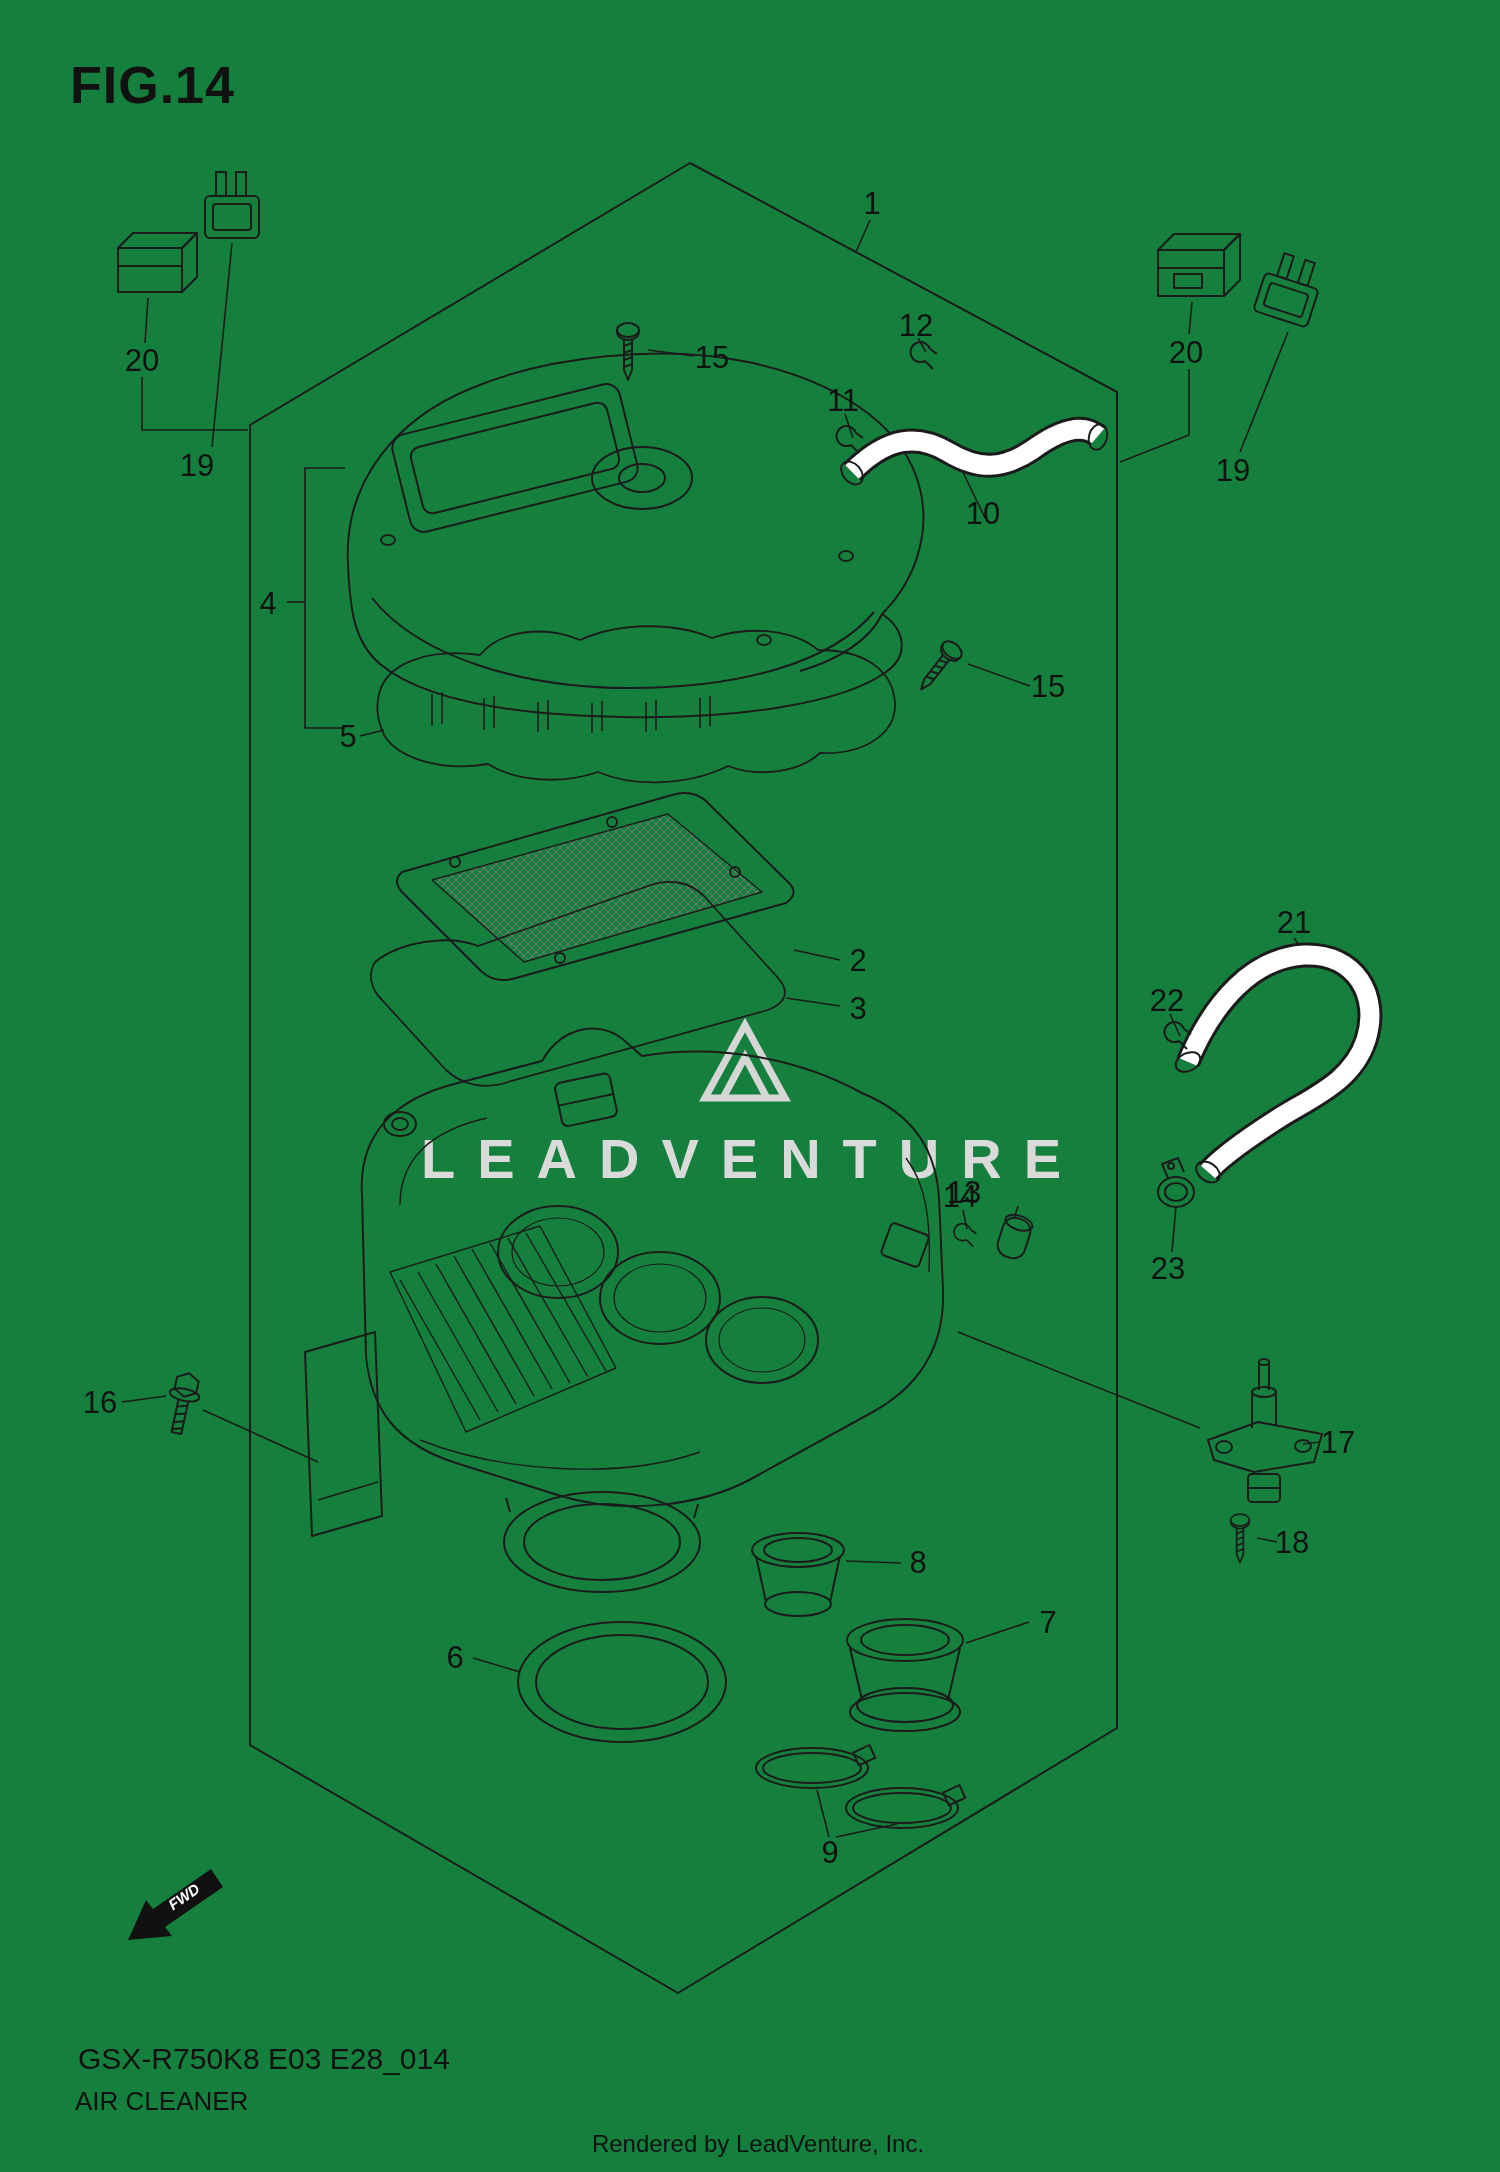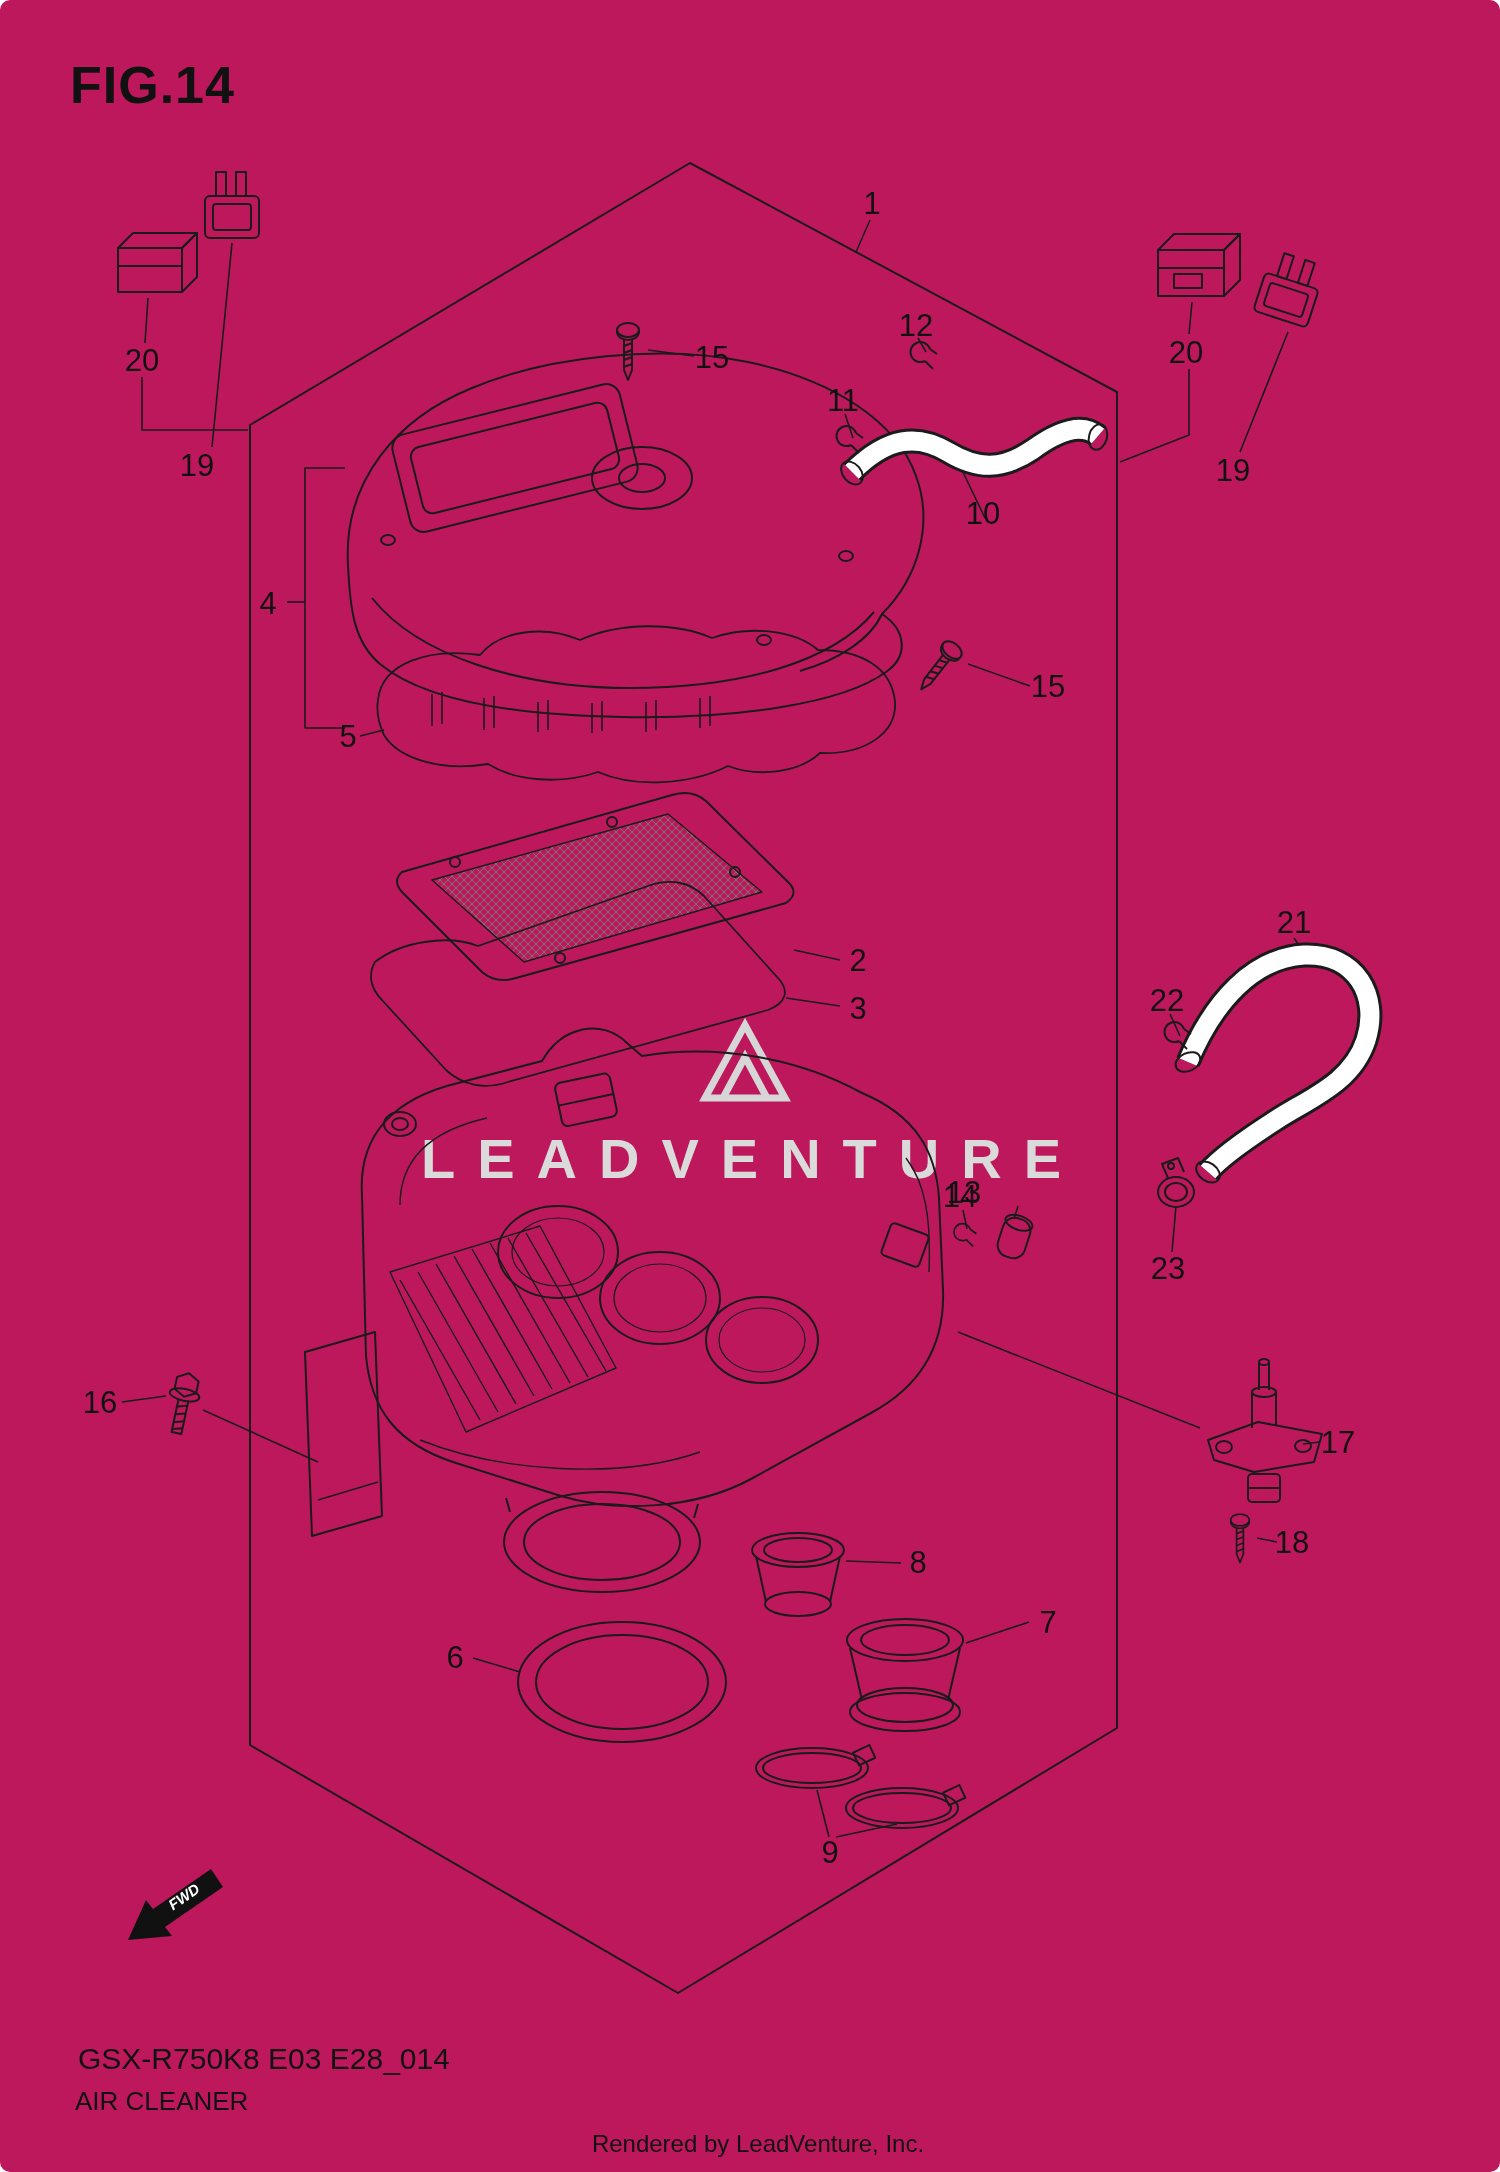--- a/index.html
+++ b/index.html
@@ -1,18 +1,18 @@
 <!DOCTYPE html>
 <html><head>
 <meta charset="utf-8">
 <style>
   html,body{margin:0;padding:0;background:#fff;}
   .page{
-    position:relative;width:1500px;height:2172px;background:#be185d;
-    font-family:"Liberation Sans", sans-serif;overflow:hidden;color:#111;border-radius:10px;
+    position:relative;width:1500px;height:2172px;background:#15803d;
+    font-family:"Liberation Sans", sans-serif;overflow:hidden;color:#111;
   }
   .fig-title{
     position:absolute;left:70px;top:55px;font-size:52px;font-weight:bold;
     letter-spacing:1px;color:#111;
   }
   .watermark-text{
     position:absolute;left:752px;top:1158px;transform:translate(-50%,-50%);
     font-size:56px;font-weight:600;letter-spacing:22px;color:#dadada;white-space:nowrap;
   }
   .diagram-svg{position:absolute;left:0;top:0;width:1500px;height:2172px;}

